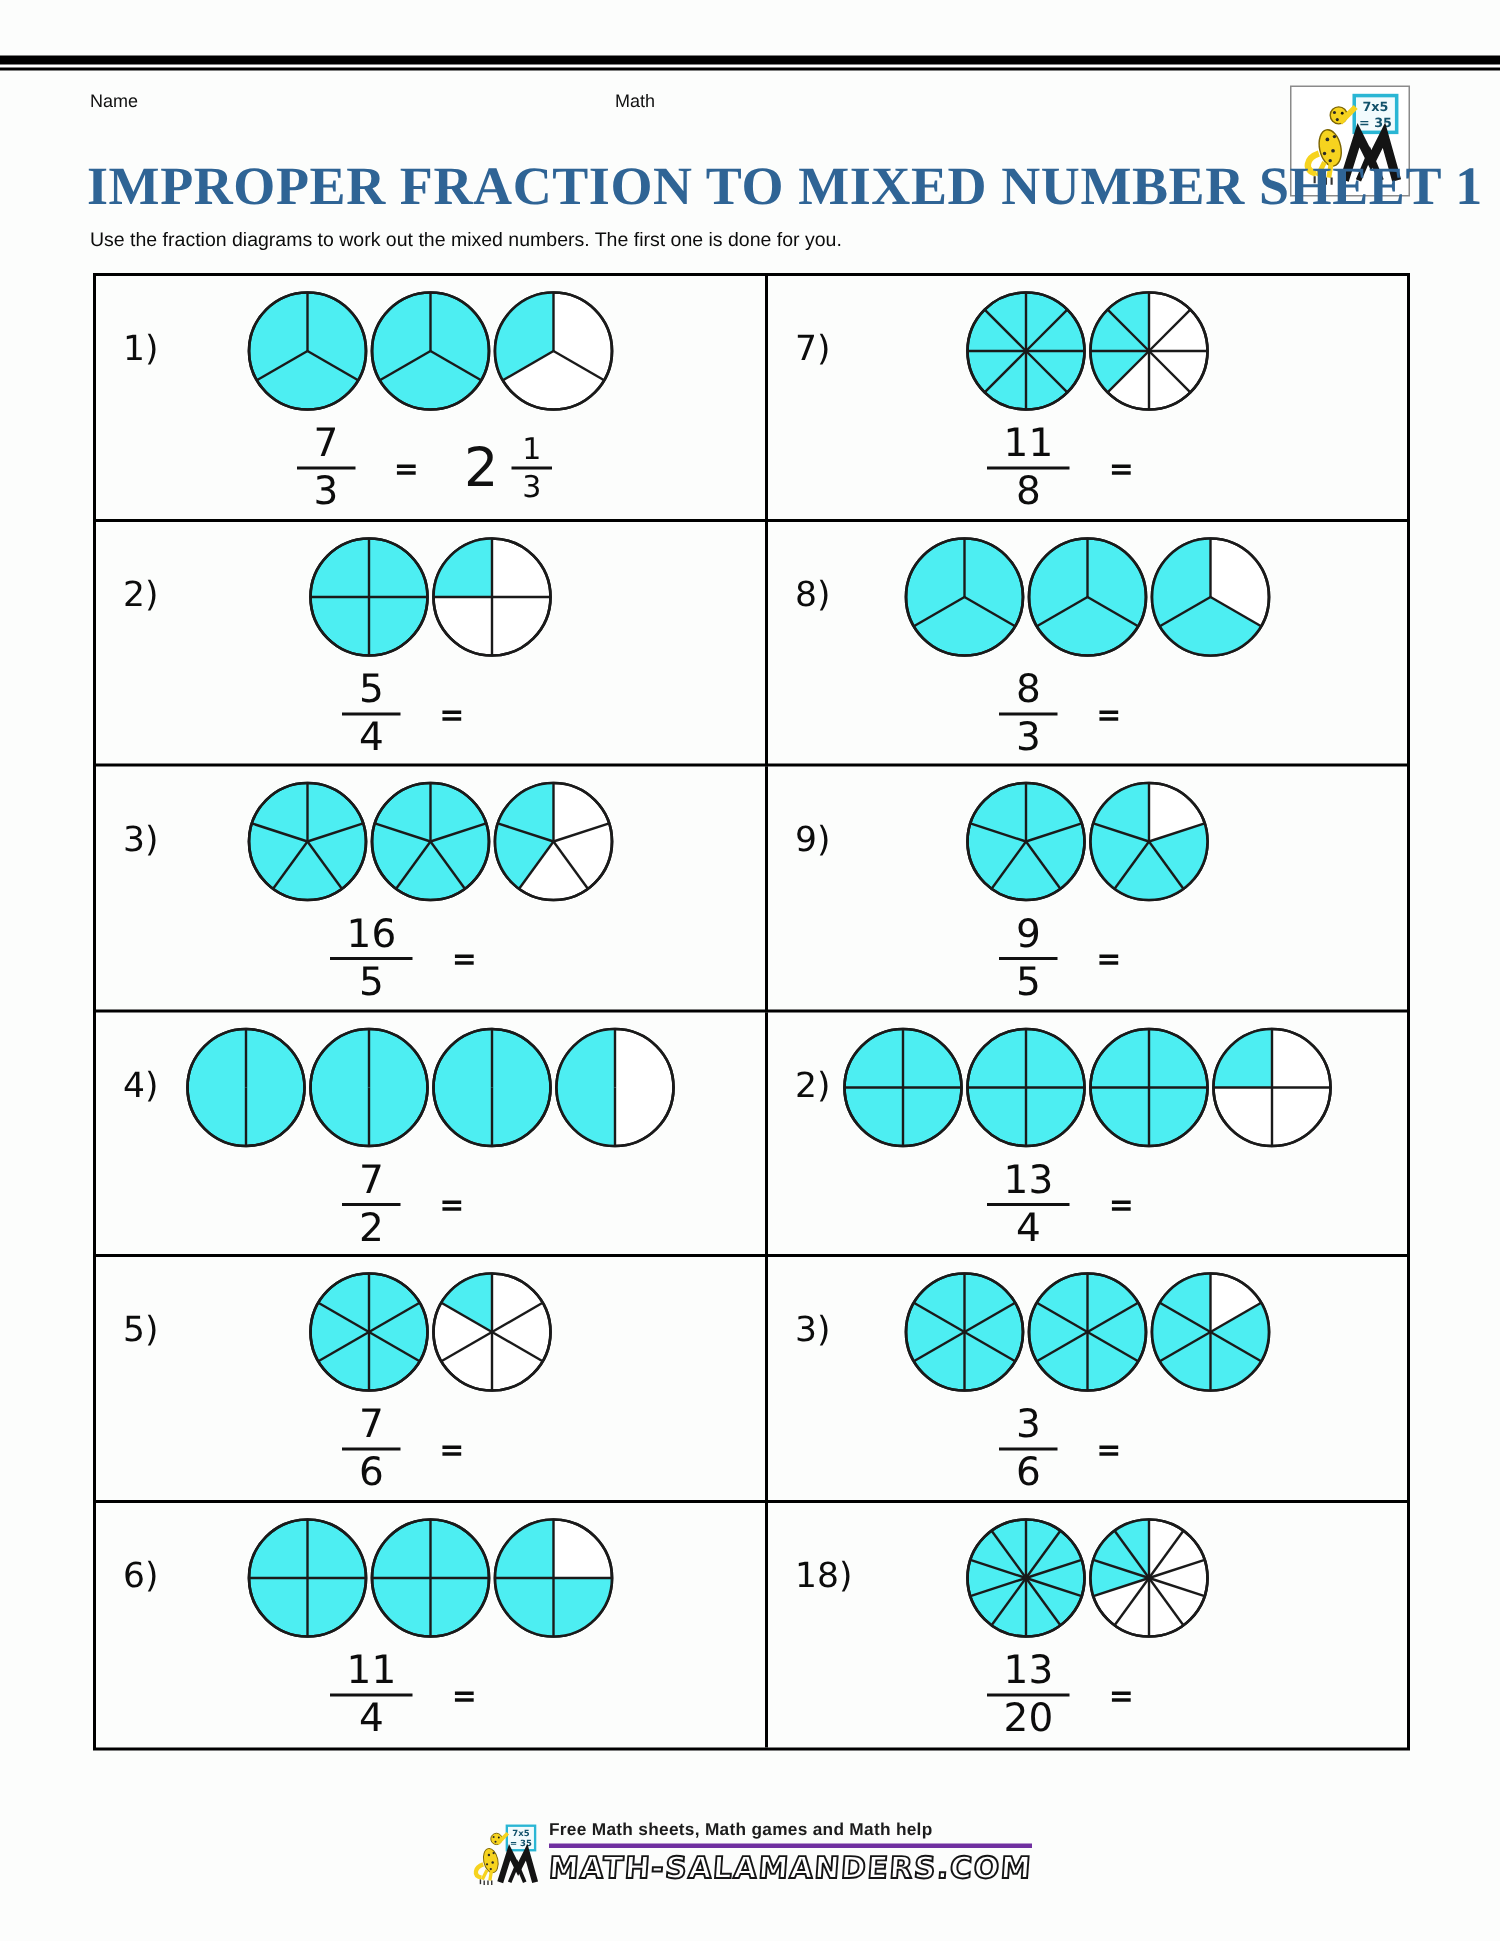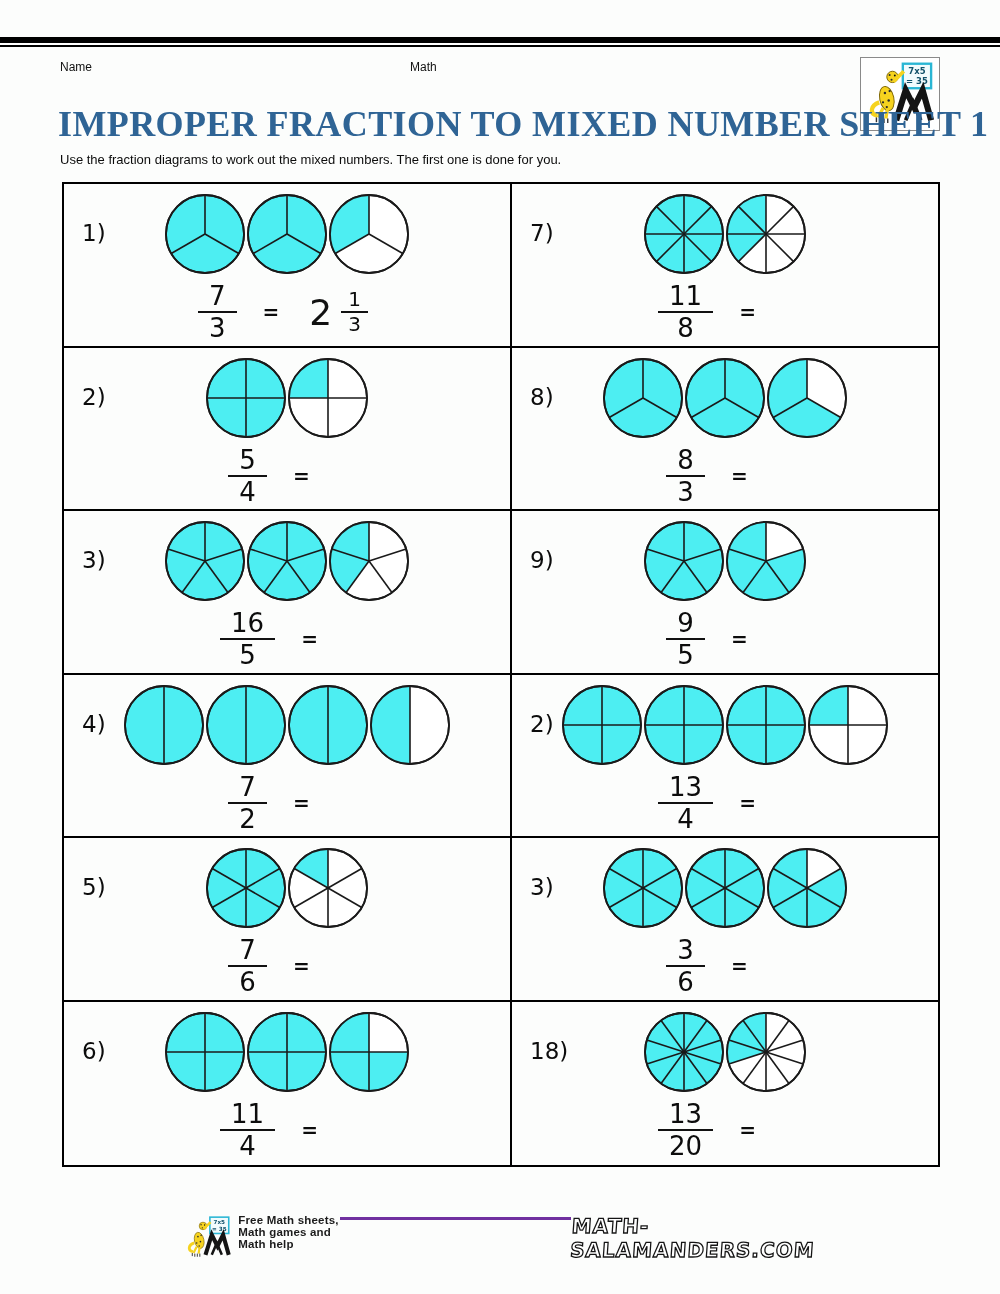--- a/index.html
+++ b/index.html
@@ -66,21 +66,21 @@
   .answer { display:flex; align-items:center; margin-left:30px; }
   .answer .whole { font-family:"DejaVu Sans", sans-serif; font-size:36px; margin-right:9px; }
   .stack.small { font-size:20px; line-height:1.05; }
   .stack.small .num, .stack.small .den { padding:0 7px; }
   .stack.small .bar { border-top:2px solid #111; }
 
   .footer {
     position:absolute; left:0; top:1214px; width:1000px;
     display:flex; justify-content:center; align-items:flex-start; gap:6px;
   }
-  .footer-text { display:flex; flex-direction:row; align-items:flex-start; }
+  .footer-text { display:flex; flex-direction:column; align-items:flex-start; }
   .tagline { font-size:11.5px; font-weight:700; color:#1c1c1c; letter-spacing:0.2px; }
   .footer-line { height:3px; background:#7030a0; width:100%; margin:3px 0 1px 0; }
   .site-name {
     font-family:"DejaVu Sans", sans-serif; font-size:20px; font-weight:800;
     letter-spacing:1px; color:#fff; -webkit-text-stroke:1.3px #141414;
     transform:skewX(-4deg);
   }
 </style>
 </head>
 <body>

